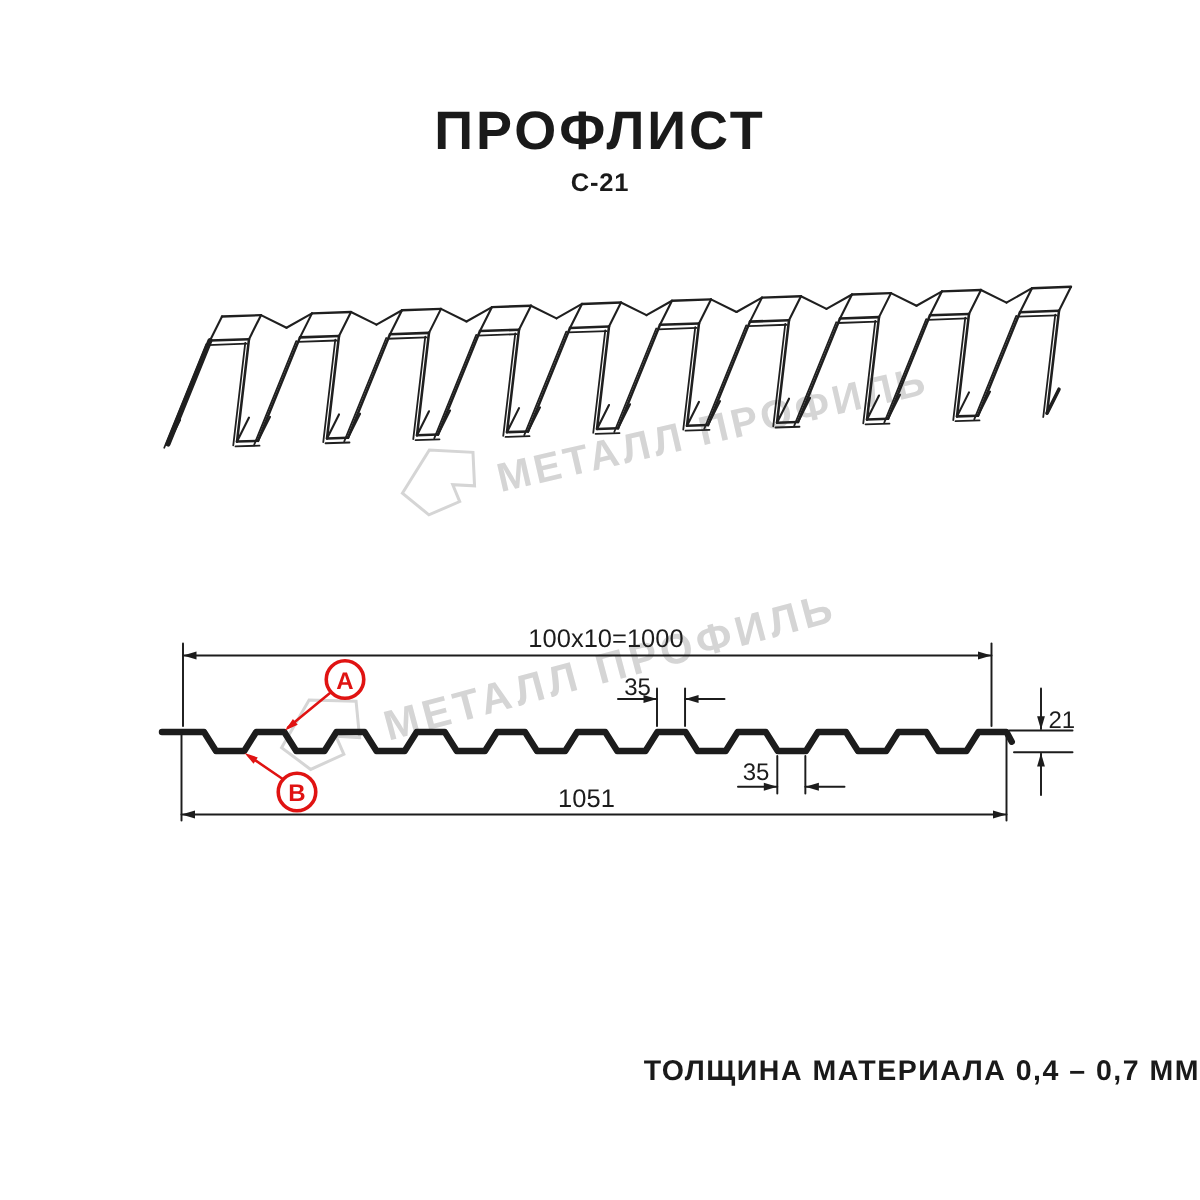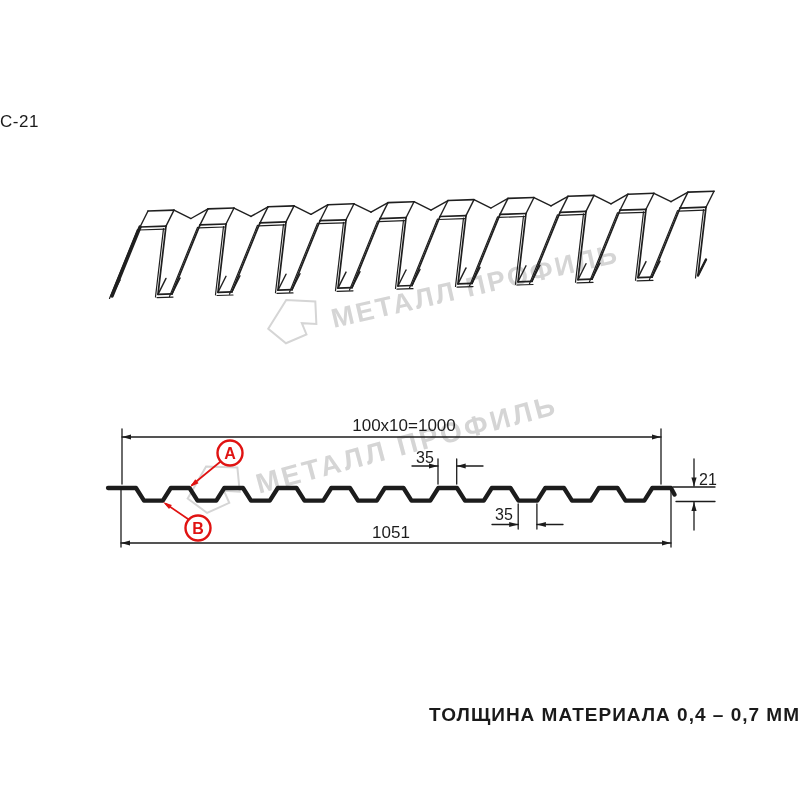--- a/index.html
+++ b/index.html
@@ -5,38 +5,39 @@
   html,body{margin:0;padding:0;background:#fff;}
   .canvas{
     position:relative;width:800px;height:800px;background:#ffffff;overflow:hidden;
     font-family:"Liberation Sans", sans-serif;
   }
   .title{
     position:absolute;top:66px;left:0;width:800px;text-align:center;
     font-size:36px;font-weight:700;letter-spacing:2px;color:#1a1a1a;
   }
   .subtitle{
-    position:absolute;top:112px;left:0;width:800px;
-    font-size:17px;font-weight:400;letter-spacing:0.5px;color:#1a1a1a;
+    position:absolute;top:112px;left:0;width:800px;text-align:center;
+    font-size:17px;font-weight:700;letter-spacing:0.5px;color:#1a1a1a;
   }
   .caption{
     position:absolute;top:704px;left:0;width:800px;text-align:right;
     font-size:19px;font-weight:700;letter-spacing:1px;color:#1a1a1a;
   }
   svg{position:absolute;left:0;top:0;}
   text.dim{font-family:"Liberation Sans", sans-serif;font-size:17px;fill:#1c1c1c;}
   text.dim-small{font-family:"Liberation Sans", sans-serif;font-size:16px;fill:#1c1c1c;}
   text.red-letter{font-family:"Liberation Sans", sans-serif;font-size:16px;font-weight:700;}
   text.wm-text{font-family:"Liberation Sans", sans-serif;font-weight:700;}
 </style>
 </head>
 <body>
 
 <div class="canvas">
 
+  <div class="title">ПРОФЛИСТ</div>
   <div class="subtitle">С-21</div>
 
   <svg id="scene" width="800" height="800" viewBox="0 0 800 800">
 
     <g id="watermarks">
       <g id="wm1" transform="translate(260,302) rotate(-13)">
         <path id="wm1-logo" d="M2,28 L26,4 L54,12 L50,34 L36,30 L38,42 L16,46 Z" fill="none" stroke-width="2" stroke="#d5d5d5"></path>
         <text id="wm1-text" class="wm-text" x="66" y="42" font-size="27" letter-spacing="2.5" fill="#d5d5d5">МЕТАЛЛ ПРОФИЛЬ</text>
       </g>
       <g id="wm2" transform="translate(178,470) rotate(-15)">

